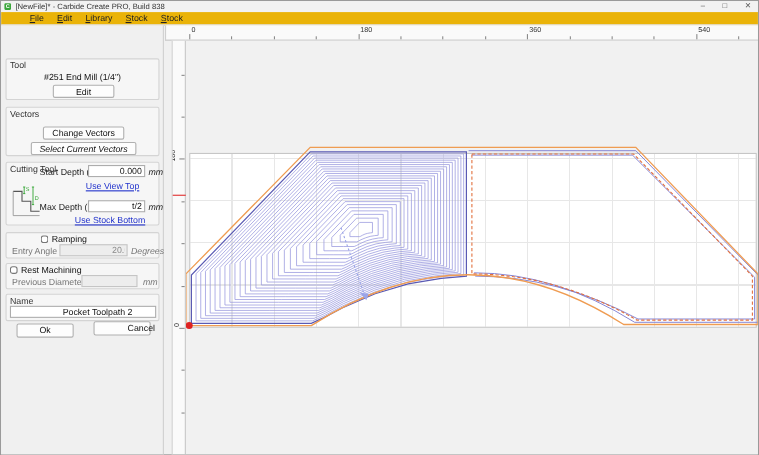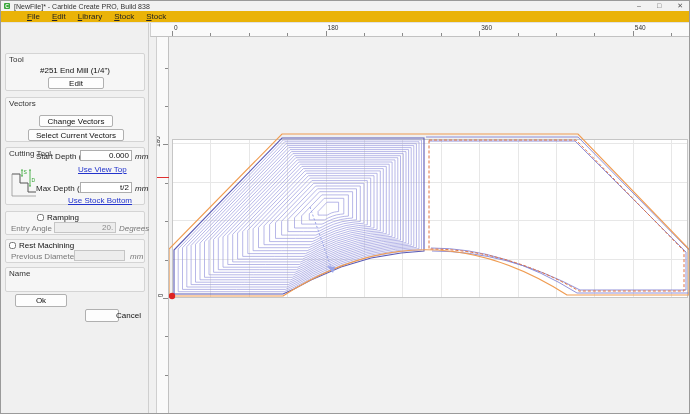--- a/index.html
+++ b/index.html
@@ -84,21 +84,21 @@
 
     <div class="group" style="top:30px; height:38px;">
       <div class="group-label">Tool</div>
       <div class="centered" style="top:12px;">#251 End Mill (1/4")</div>
       <div class="btn" style="left:42px; top:23px; width:56px; height:12px;">Edit</div>
     </div>
 
     <div class="group" style="top:74px; height:45px;">
       <div class="group-label">Vectors</div>
       <div class="btn" style="left:33px; top:17px; width:74px; height:12px;">Change Vectors</div>
-      <div class="btn" style="left:22px; top:31px; width:96px; height:12px;">Select Current Vectors</div>
+      <div class="btn" style="left:22px; top:31px; width:96px; height:12px;font-style:italic;">Select Current Vectors</div>
     </div>
 
     <div class="group" style="top:124px; height:58px;">
       <div class="group-label">Cutting Tool</div>
 
       <svg width="28" height="34" style="position:absolute; left:4px; top:20px;">
         <path d="M2,6 h8 v9 h8 v9 h8" fill="none" stroke="#555" stroke-width="1"></path>
         <path d="M2,6 v22 M2,28 h24" fill="none" stroke="#888" stroke-width="0.7"></path>
         <path d="M12,2 v6 M11,2 h2 M11,8 h2" stroke="#2da32d" stroke-width="0.8" fill="none"></path>
         <path d="M20,2 v16 M19,2 h2 M19,18 h2" stroke="#2da32d" stroke-width="0.8" fill="none"></path>
@@ -130,24 +130,25 @@
         <input type="checkbox" style="">
         <span>Rest Machining</span>
       </label>
       <div class="fld-label" style="left:5px; top:12px; color:#777;">Previous Diameter</div>
       <input class="fld-input left" style="left: 68px; top: 10px; width: 48px;" disabled="" value="6.350">
       <div class="fld-unit" style="left:124px; top:12px; color:#777;">mm</div>
     </div>
 
     <div class="group" style="top:244px; height:25px;">
       <div class="group-label">Name</div>
+      <input class="fld-input left" style="left: 3px; top: 10px; width: 133px;" value="Pocket Toolpath 2">
     </div>
 
     <div class="btn" style="left:14px; top:271px; width:52px; height:13px;">Ok</div>
-    <div class="btn" style="left:84px; top:286px; width:34px; height:13px;padding-left:30px;">Cancel</div>
+    <div class="btn" style="left:84px; top:269px; width:52px; height:13px;padding-left:30px;">Cancel</div>
   </div>
 
   <div class="corner"></div>
   <div class="ruler-x">
       <div class="tick-x major" style="left: 3px;"></div>
       <div class="lbl-x" style="left: 5px;">0</div>
       <div class="tick-x" style="left: 41.4px;"></div>
       <div class="tick-x" style="left: 79.8px;"></div>
       <div class="tick-x" style="left: 118.2px;"></div>
       <div class="tick-x major" style="left: 156.6px;"></div>

